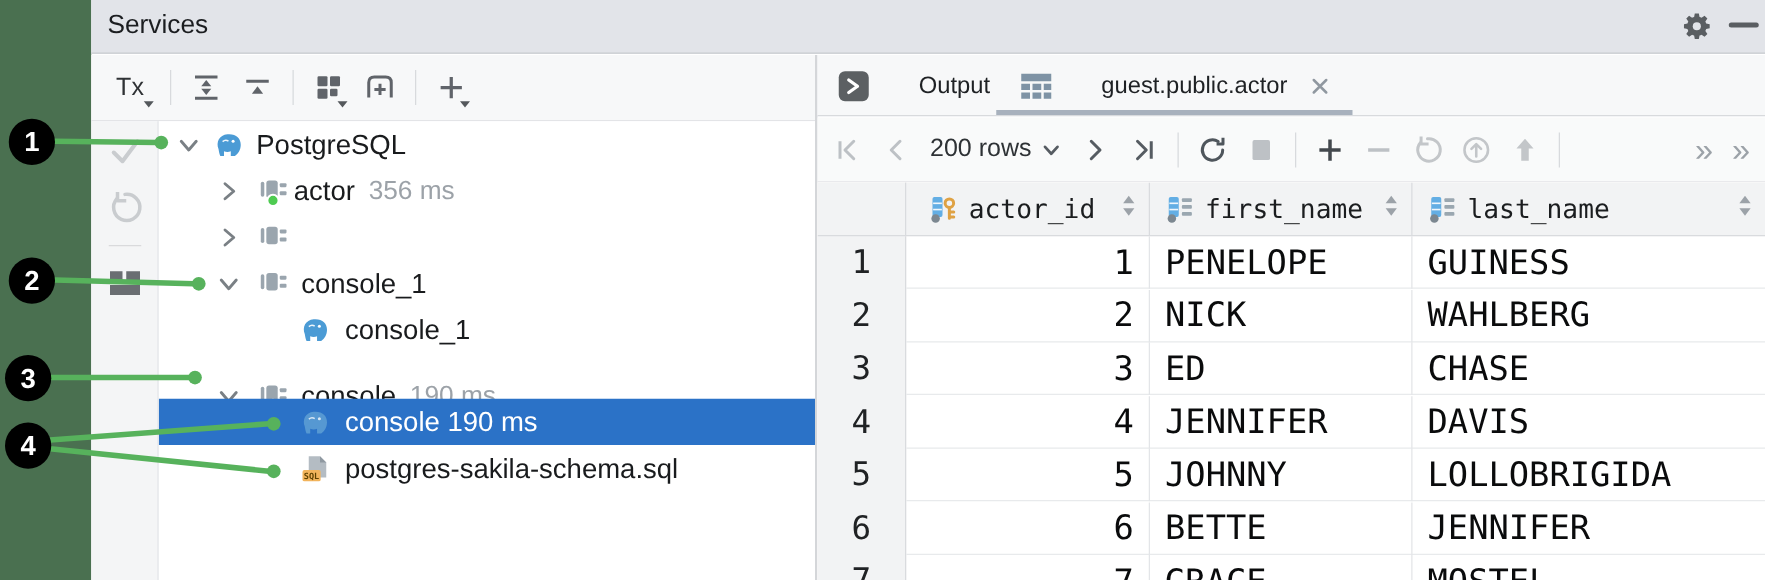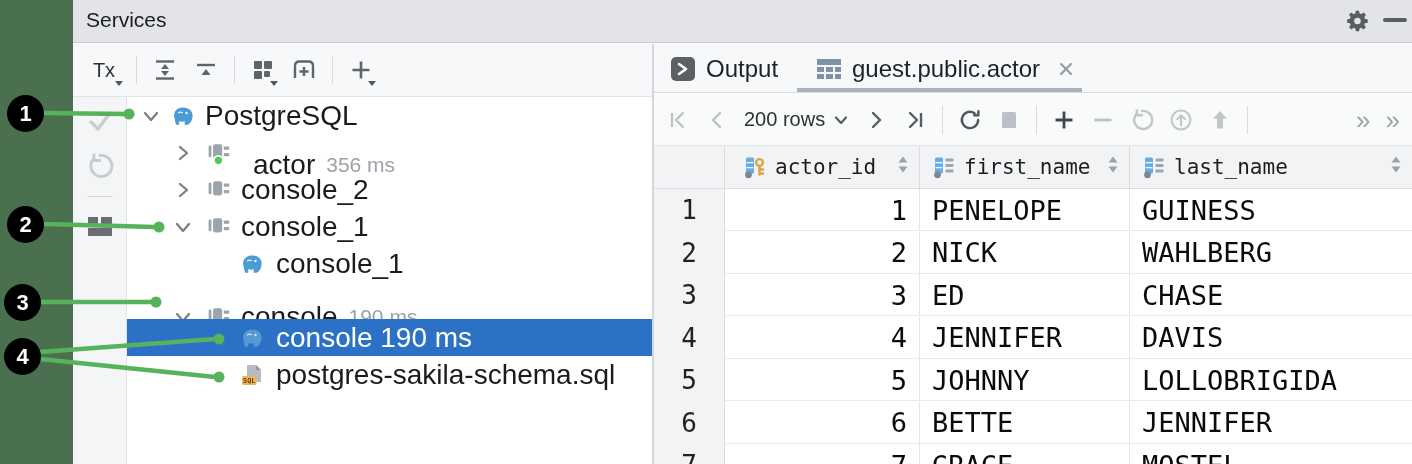--- a/index.html
+++ b/index.html
@@ -37,29 +37,29 @@
                   border-right:1px solid #E0E2E5; }
   #vt-divider { position:absolute; left:14px; top:99px; width:26px; height:1px; background:#D9DADC; }
   #panel-split { left:652px; top:44px; width:2px; height:420px; background:#D4D6D9; }
 
   
   #tree { left:127px; top:97px; width:525px; height:367px; background:#fff; overflow:hidden; }
   .trow { position:absolute; left:0; width:100%; height:37px; }
   .trow.selected { background:#2B72C7;text-align:right; }
   .chev, .ticon { position:absolute; top:50%; transform:translateY(-50%); display:flex; }
   .tlab { position:absolute; top:0; height:37px; display:flex; align-items:center; }
-  .tlabel { font-size:28px; color:#191B1D; white-space:pre; }
+  .tlabel { font-size:22px; color:#191B1D; white-space:pre; }
   .selected .tlabel { color:#fff; }
   .tsuffix { font-size:21px; color:#9CA2A8; margin-left:11px; white-space:pre; }
 
   
   #tabbar { left:654px; top:44px; width:758px; height:49px; background:#F7F8F9;
             border-bottom:1px solid #D8DADD; }
   .tab { position:absolute; top:0; height:49px; display:flex; align-items:center; gap:10px; }
-  .tab-label { font-size:24px; color:#1E2124; }
+  .tab-label { font-size:19px; color:#1E2124;margin-left:29px; }
   #tab-underline { position:absolute; left:143px; bottom:0; width:285px; height:4px; background:#A8B1BD; }
 
   #grid-toolbar { left:654px; top:94px; width:758px; height:52px; background:#F9FAFA;
                   border-bottom:1px solid #E3E4E7; display:flex; align-items:center;
                   gap:15px; padding:0 12px; }
   .gbtn { display:flex; align-items:center; justify-content:center; width:24px; height:24px; }
   .gsep { width:1px; height:28px; background:#D8DADD; }
   #rows-group { display:flex; align-items:center; gap:8px; }
   #rows-label { font-size:20px; color:#2E3235; white-space:pre; }
   .spacer { flex:1; }
@@ -207,43 +207,39 @@
         </span>
       <span class="ticon" style="left:80px;">
           <svg width="26" height="26" viewBox="0 0 24 24">
             <rect x="1.5" y="5" width="2.6" height="11" rx="1.3" fill="#9AA5AE"></rect>
             <rect x="5.6" y="4" width="8.4" height="13" rx="2" fill="#9AA5AE"></rect>
             <rect x="15.5" y="6" width="5" height="3" rx="0.8" fill="#9AA5AE"></rect>
             <rect x="15.5" y="12" width="5" height="3" rx="0.8" fill="#9AA5AE"></rect>
             <circle cx="10.5" cy="18.8" r="4.2" fill="#4ECB51" stroke="#fff" stroke-width="1.6"></circle>
           </svg>
         </span>
-      <span class="tlab" style="left:126px;margin-top:12px;">
+      <span class="tlab" style="left:108px;">
           <span class="tlabel">actor</span>
           <span class="tsuffix">356 ms</span>
         </span>
     </div>
 
     <div class="trow" style="top:74px;">
       <span class="chev" style="left:45px;">
           <svg width="22" height="22" viewBox="0 0 22 22">
             <path d="M8,5 L15,11 L8,17" fill="none" stroke="#7A8085" stroke-width="2.3" stroke-linecap="round" stroke-linejoin="round"></path>
           </svg>
         </span>
       <span class="ticon" style="left:80px;">
           <svg width="26" height="26" viewBox="0 0 24 24">
             <rect x="1.5" y="5" width="2.6" height="11" rx="1.3" fill="#9AA5AE"></rect>
             <rect x="5.6" y="4" width="8.4" height="13" rx="2" fill="#9AA5AE"></rect>
             <rect x="15.5" y="6" width="5" height="3" rx="0.8" fill="#9AA5AE"></rect>
             <rect x="15.5" y="12" width="5" height="3" rx="0.8" fill="#9AA5AE"></rect>
           </svg>
-        </span>
-      <span class="tlab" style="left:114px;">
-          <span class="tlabel">console_2</span>
-          <span class="tsuffix"></span>
         </span>
     </div>
 
     <div class="trow" style="top:111px;">
       <span class="chev" style="left:45px;">
           <svg width="22" height="22" viewBox="0 0 22 22">
             <path d="M5,8 L11,15 L17,8" fill="none" stroke="#7A8085" stroke-width="2.3" stroke-linecap="round" stroke-linejoin="round"></path>
           </svg>
         </span>
       <span class="ticon" style="left:80px;">

